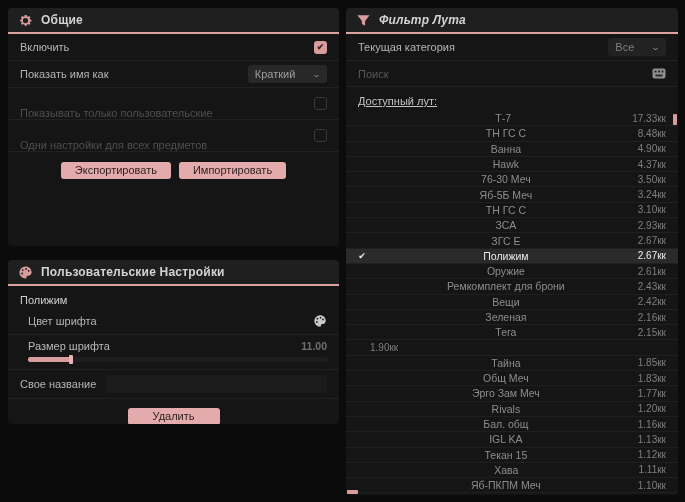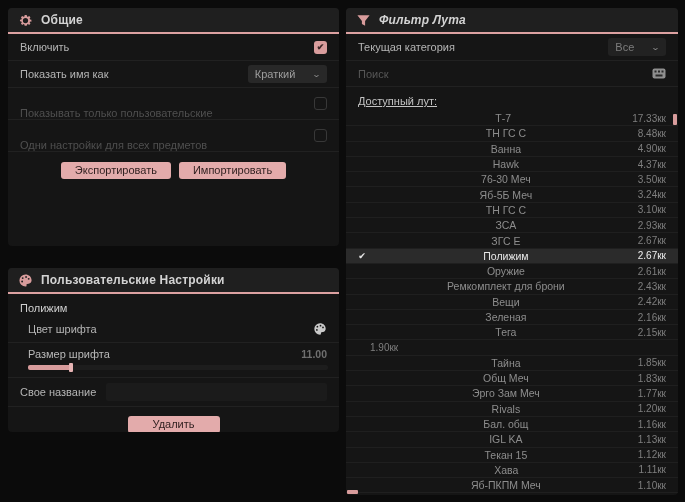--- a/index.html
+++ b/index.html
@@ -11,21 +11,21 @@
     position:relative;
     overflow:hidden;
   }
   .panel {
     position:absolute;
     background:#151515;
     border-radius:4px;
     overflow:hidden;
   }
   #panel-general      { left:8px;  top:8px;  width:331px; height:238px; }
-  #panel-user         { left:8px;  top:268px; width:331px; height:164px; }
+  #panel-user         { left:8px;  top:260px; width:331px; height:164px; }
   #panel-loot         { left:346px; top:8px; width:332px; height:487px; }
 
   .panel-header {
     background:#1f1f1f;
     height:26px;
     display:flex; align-items:center;
     padding:0 10px;
     gap:8px;
     border-bottom:2px solid #dca1a1;
   }

